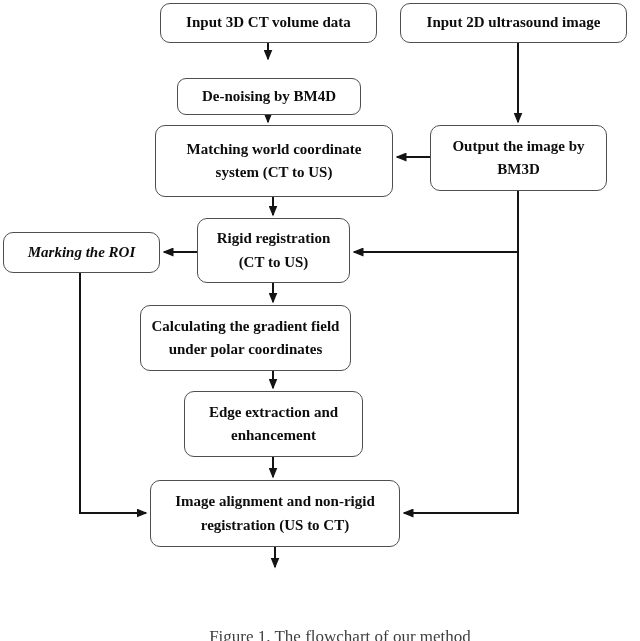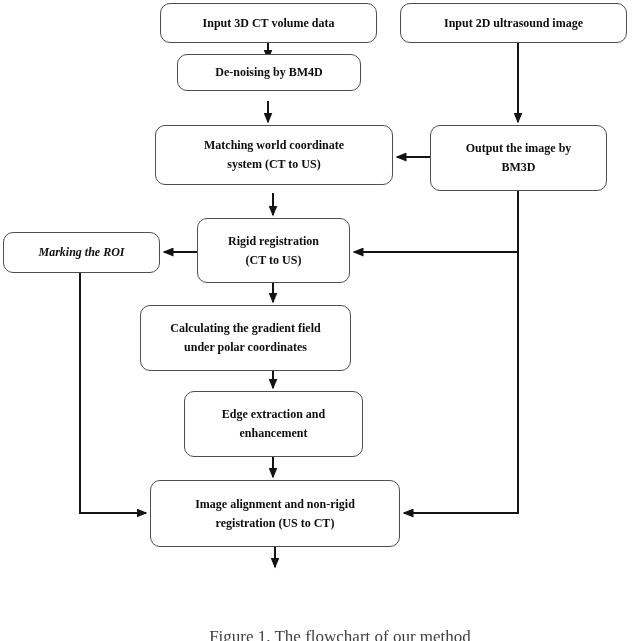--- a/index.html
+++ b/index.html
@@ -26,21 +26,21 @@
     position: absolute;
     box-sizing: border-box;
     background: #ffffff;
     border: 1.6px solid #4f4f4f;
     border-radius: 10px;
     display: flex;
     align-items: center;
     justify-content: center;
     text-align: center;
     font-weight: bold;
-    font-size: 12px;
+    font-size: 15px;
     line-height: 1.55;
     color: #0d0d0d;
     white-space: pre-line;
     z-index: 2;
   }
   .caption {
     position: absolute;
     left: 40px;
     top: 627px;
     width: 600px;
@@ -76,23 +76,23 @@
       <path d="M80,273 L80,513 L146,513" marker-end="url(#ah)"></path>
       <path d="M518,190 L518,513 L404,513" marker-end="url(#ah)"></path>
       <path d="M275,547 L275,567" marker-end="url(#ah)"></path>
     </g>
   </svg>
 
   <div class="node" style="left:160px; top:3px;  width:217px; height:40px;">Input 3D CT volume data</div>
 
   <div class="node" style="left:400px; top:3px;  width:227px; height:40px;">Input 2D ultrasound image</div>
 
-  <div class="node" style="left:177px; top:54px; width:184px; height:37px;">De-noising by BM4D</div>
+  <div class="node" style="left:177px; top:78px; width:184px; height:37px;border-radius:9px;">De-noising by BM4D</div>
 
-  <div class="node" style="left:155px; top:125px; width:238px; height:60px;">Matching world coordinate
+  <div class="node" style="left:155px; top:125px; width:238px; height:72px;">Matching world coordinate
 system (CT to US)</div>
 
   <div class="node" style="left:430px; top:125px; width:177px; height:66px;">Output the image by
 BM3D</div>
 
   <div class="node" style="left:3px;   top:232px; width:157px; height:41px;font-style:italic;">Marking the ROI</div>
 
   <div class="node" style="left:197px; top:218px; width:153px; height:65px;">Rigid registration
 (CT to US)</div>
 

